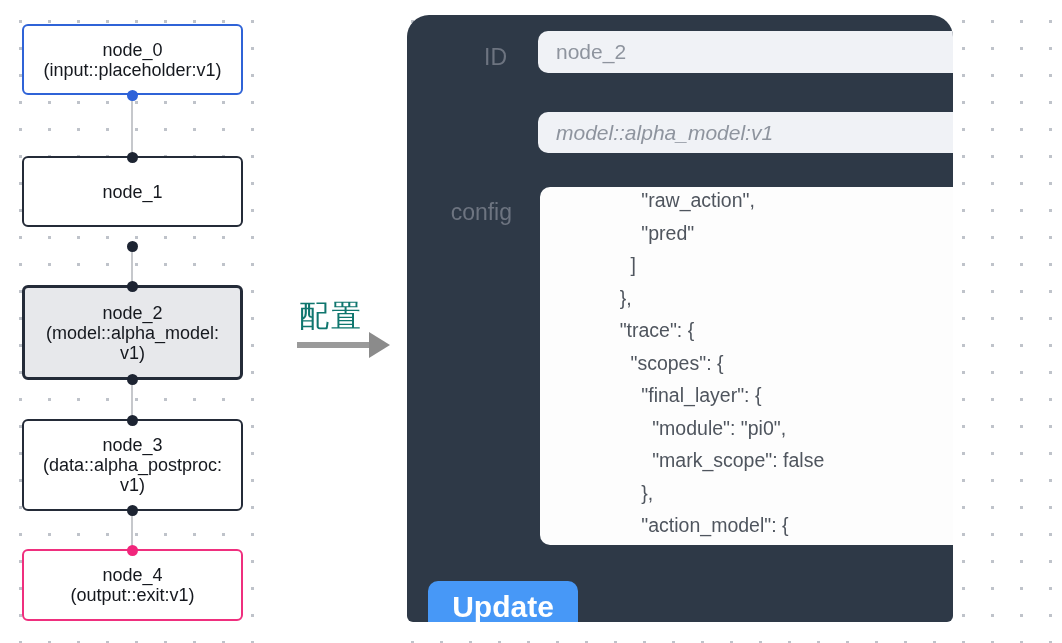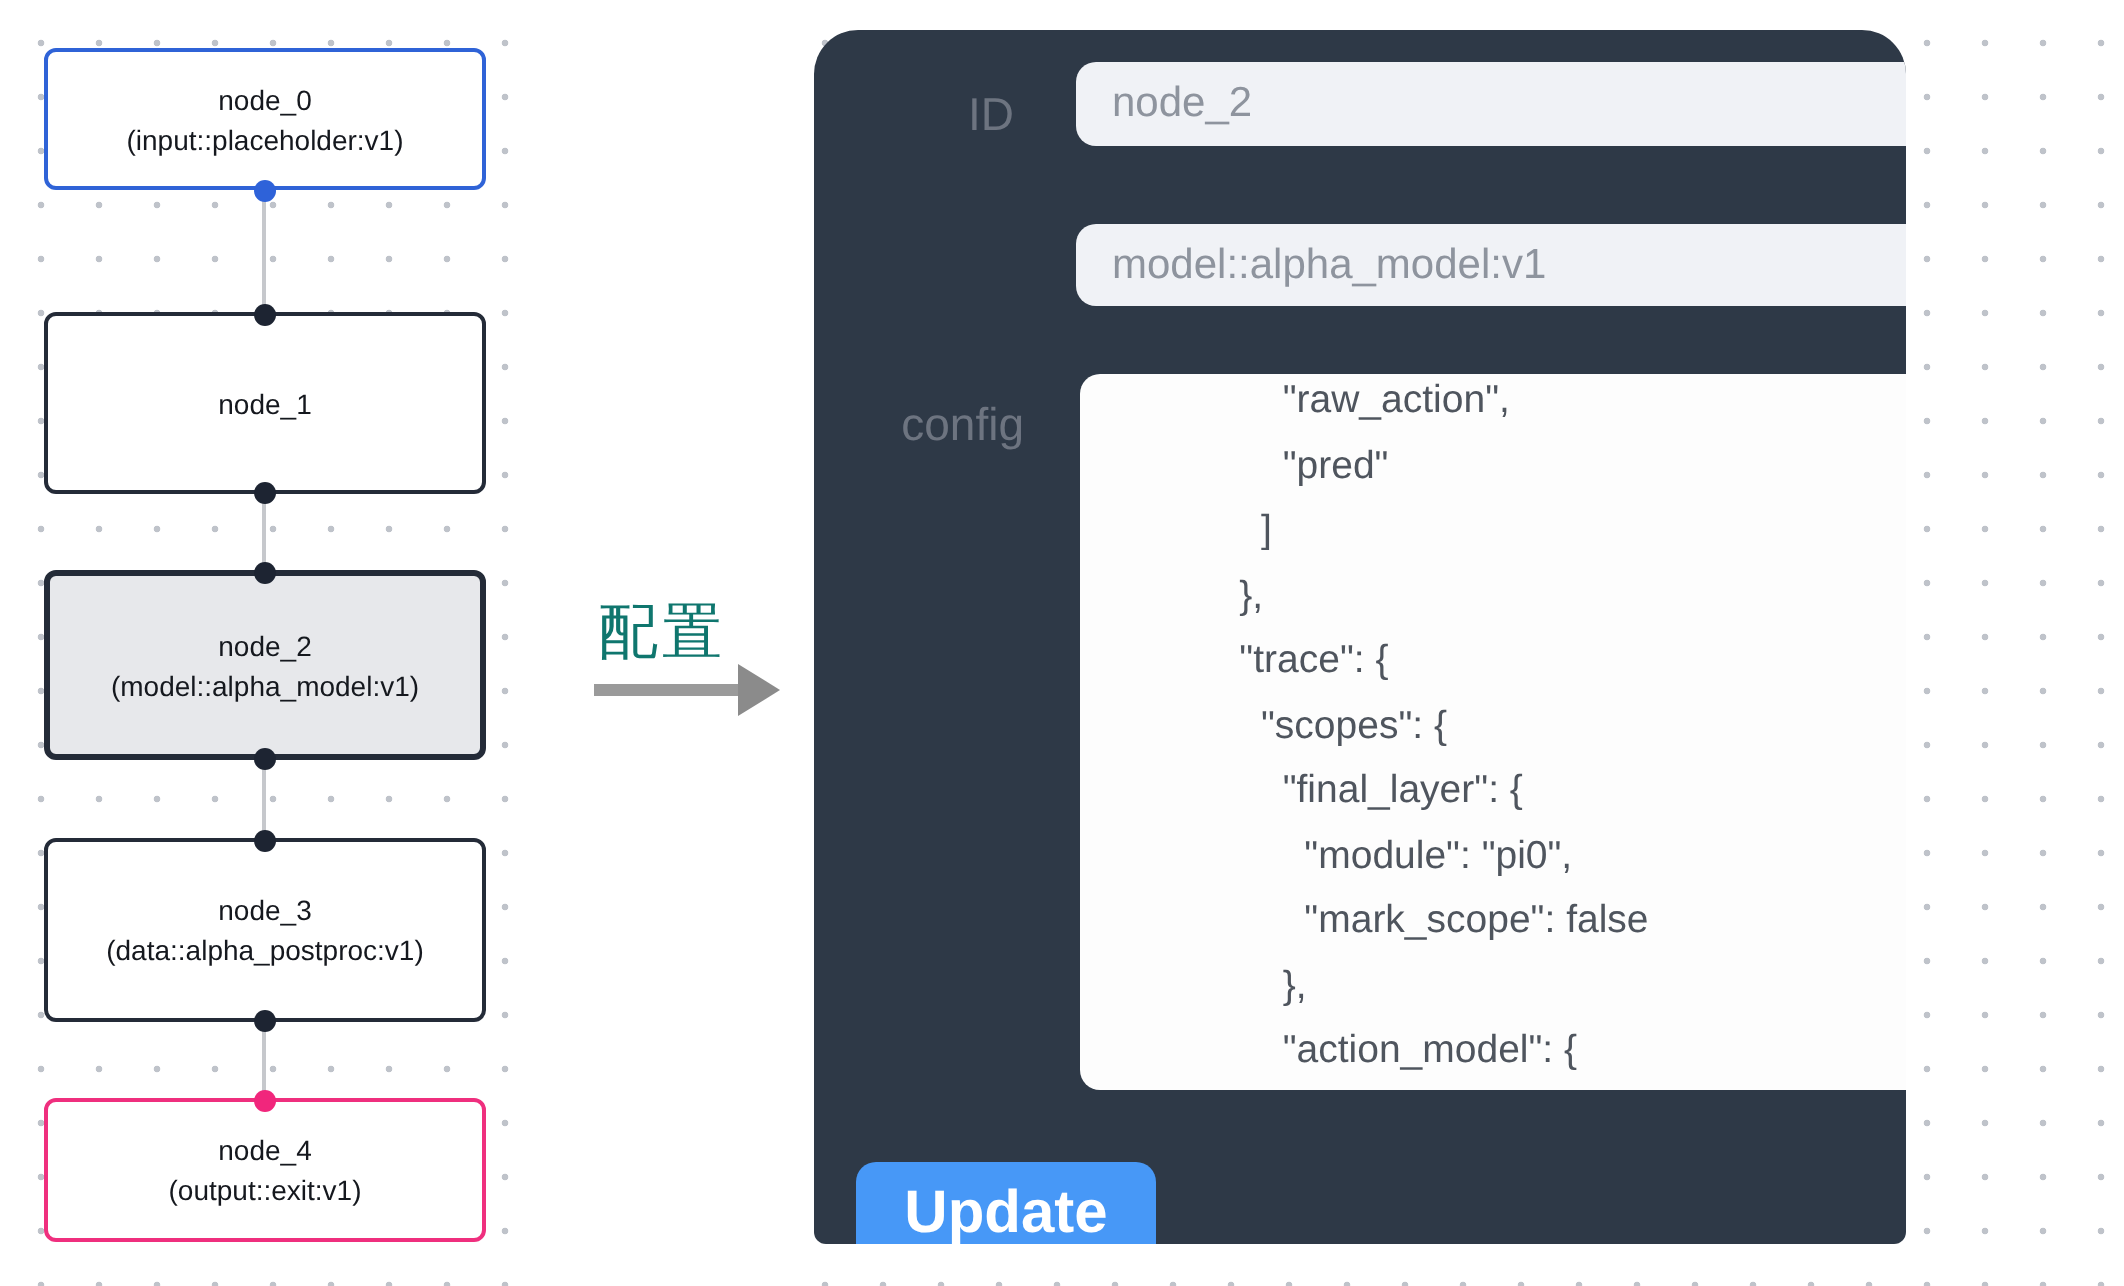--- a/index.html
+++ b/index.html
@@ -8,24 +8,24 @@
   
   .dots{position:absolute;top:0;height:643px;
         background-image:radial-gradient(circle,#bfc3ca 1.6px,transparent 1.8px);
         background-size:29px 27px;background-position:6px 8px;}
   .canvas-left{left:0;width:272px;}
   .canvas-right{left:392px;width:670px;}
 
   
   .node{position:absolute;left:22px;width:221px;box-sizing:border-box;border-radius:6px;
         background:#ffffff;display:flex;flex-direction:column;align-items:center;justify-content:center;
-        text-align:center;font-size:14px;line-height:20px;color:#15181e;padding:4px 18px;}
+        text-align:center;font-size:18px;line-height:20px;color:#15181e;padding:4px 18px;}
   .node span{display:block;word-break:break-all;}
   .n0{top:24px;height:71px;border:2px solid #2f63d7;}
-  .n1{top:156px;height:91px;border:2px solid #242b38;}
+  .n1{top:156px;height:71px;border:2px solid #242b38;}
   .n2{top:285px;height:95px;border:3px solid #242b38;background:#e7e8eb;}
   .n3{top:419px;height:92px;border:2px solid #242b38;}
   .n4{top:549px;height:72px;border:2px solid #ef2f7e;}
 
   .edge{position:absolute;left:131px;width:2px;background:#c6c8cc;}
   .port{position:absolute;width:11px;height:11px;border-radius:50%;margin:-5.5px 0 0 -5.5px;}
   .port-dark{background:#1d2432;}
   .port-blue{background:#2e62d9;}
   .port-pink{background:#f1267c;}
 
@@ -40,21 +40,21 @@
   .panel{position:absolute;left:407px;top:15px;width:546px;height:607px;background:#2e3947;
          border-radius:22px 22px 6px 6px;overflow:hidden;}
   .field-label{position:absolute;left:0;text-align:right;color:#6d7480;font-size:23px;}
   .lbl-id{width:100px;top:29px;}
   .lbl-type{width:103px;top:104px;}
   .lbl-config{width:105px;top:184px;}
   .tbox{position:absolute;left:131px;width:493px;box-sizing:border-box;background:#f0f2f6;
         border:none;border-radius:10px;color:#8e949e;font-size:21px;padding:0 18px;
         font-family:"Liberation Sans",sans-serif;display:flex;align-items:center;}
   .in-id{top:16px;height:42px;}
-  .in-type{top:97px;height:41px;}
+  .in-type{top:97px;height:41px;font-style:italic;}
 
   .cfg{position:absolute;left:133px;top:172px;width:488px;height:358px;background:#fdfdfd;
        border-radius:10px;overflow:hidden;}
   .cfg pre{margin:-3px 0 0 0;padding:0 10px 0 58px;font-family:"Liberation Sans",sans-serif;
        font-size:19.5px;line-height:32.5px;color:#4f555e;white-space:pre;}
   .cfg-track{position:absolute;top:0;right:0;width:33px;height:100%;
        background:#fafafa;border-left:1px solid #e6e6e6;}
   .cfg-thumb{position:absolute;top:17px;right:7px;width:19px;height:44px;border-radius:10px;background:#c2c2c4;}
   .cfg-resize{position:absolute;right:2px;bottom:2px;width:20px;height:20px;}
 

